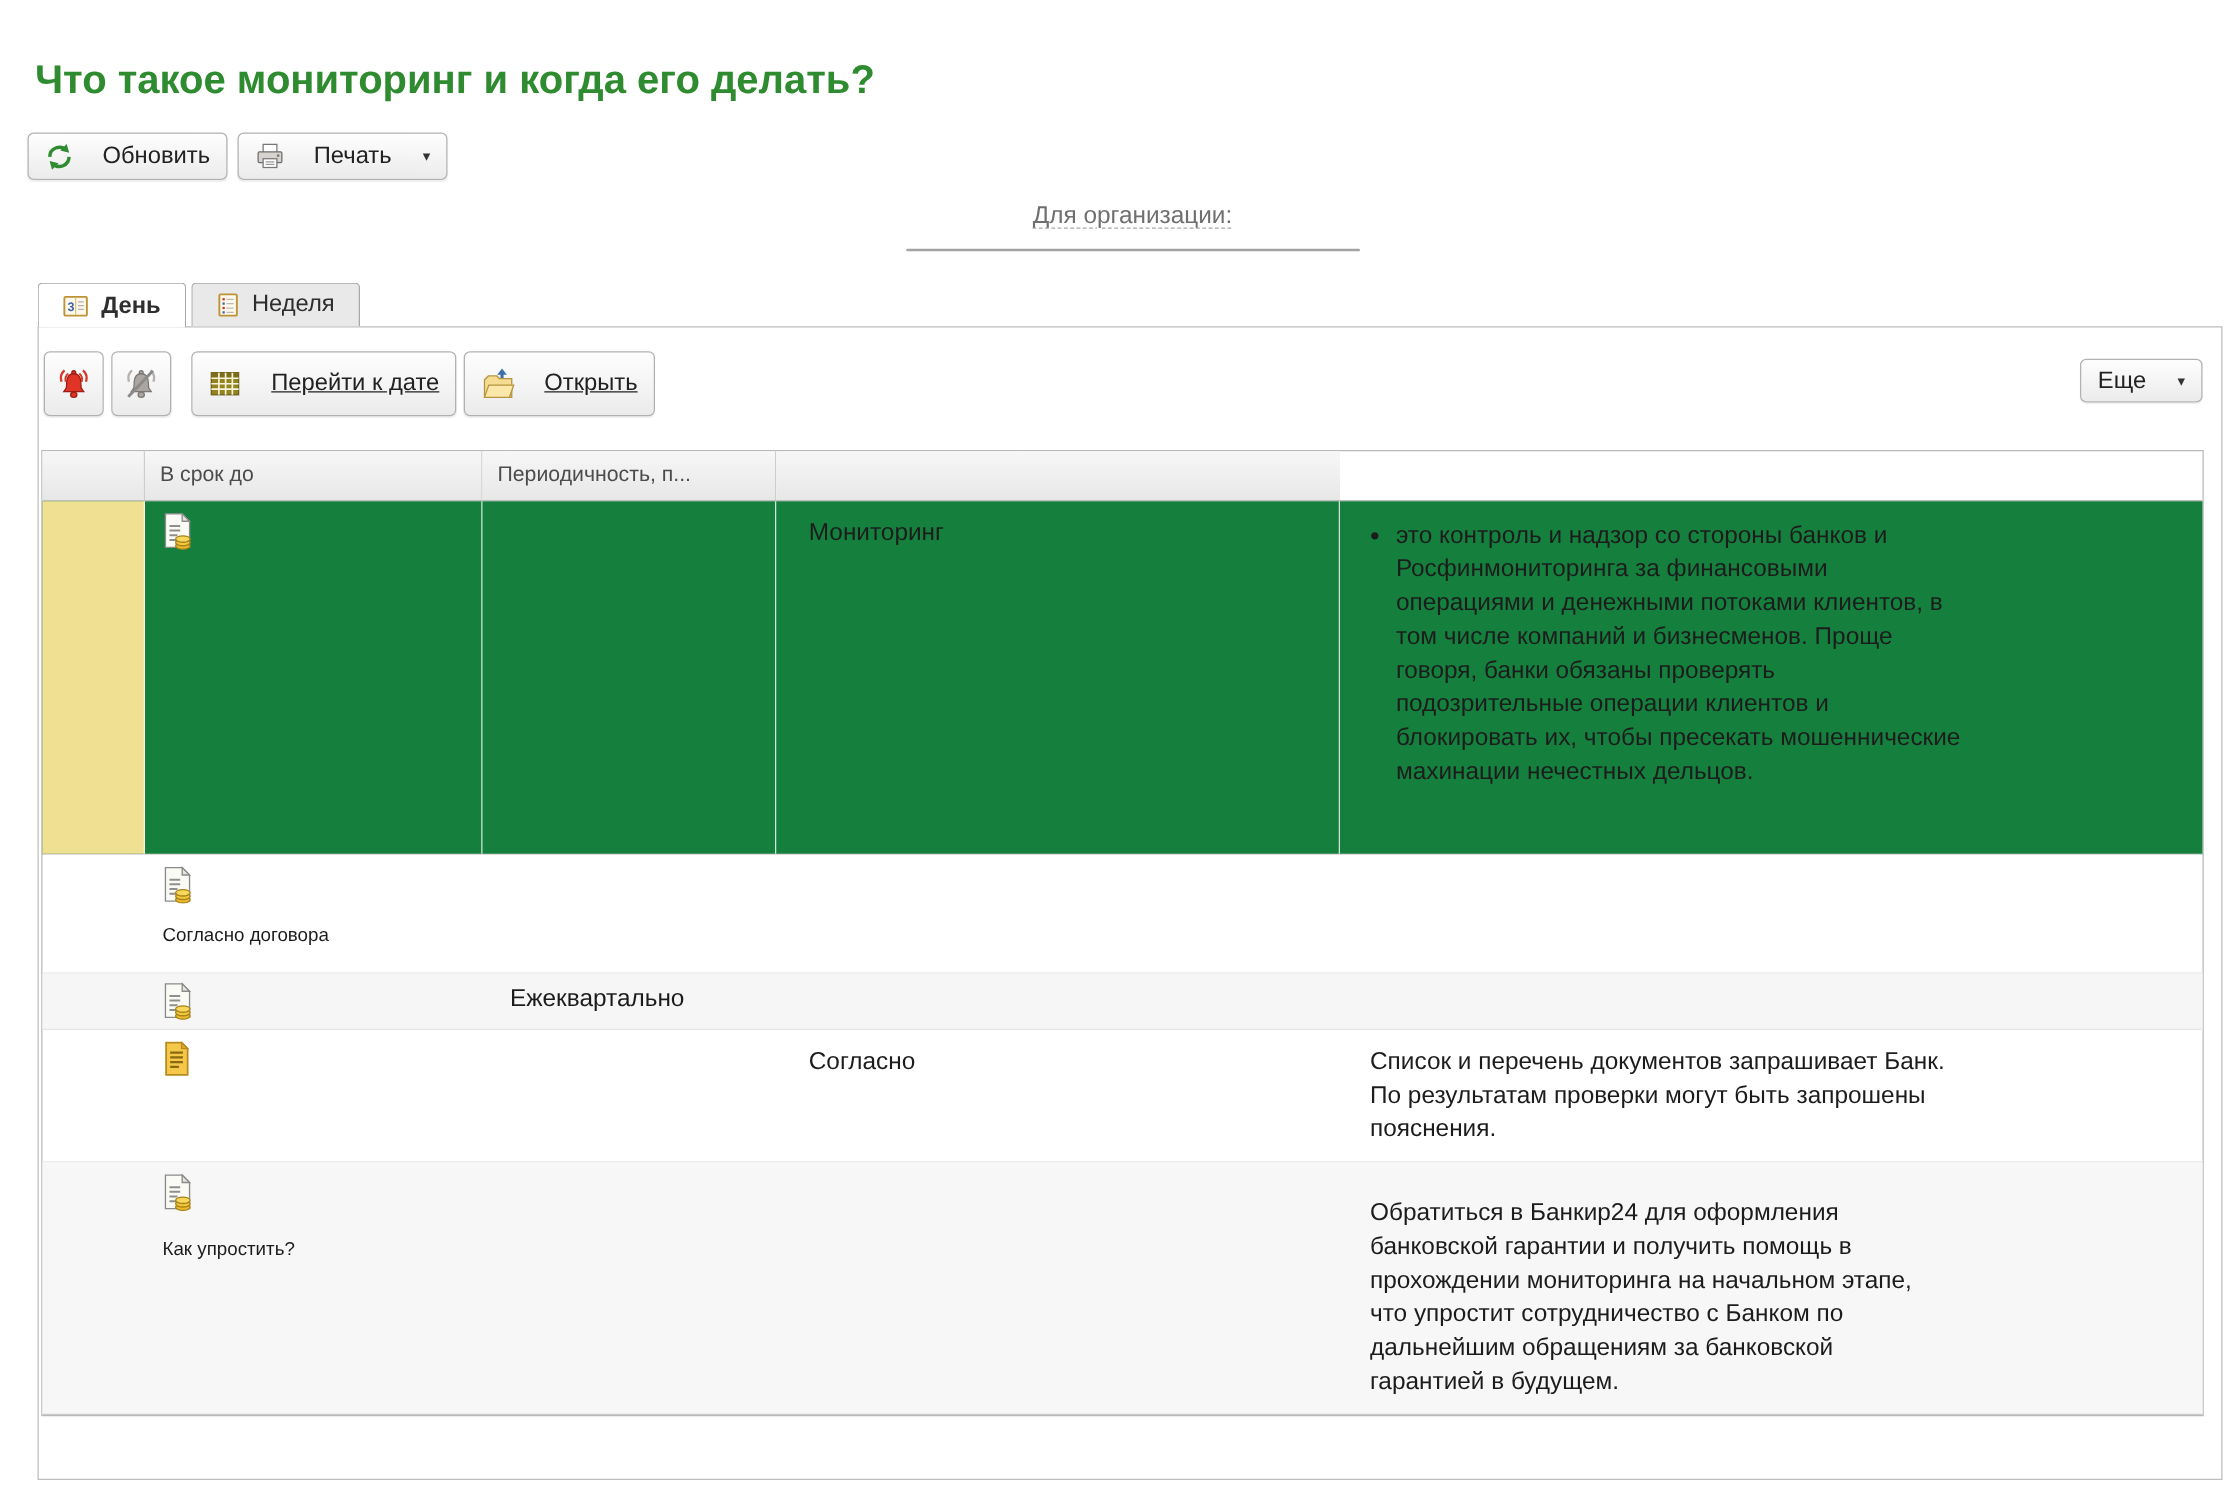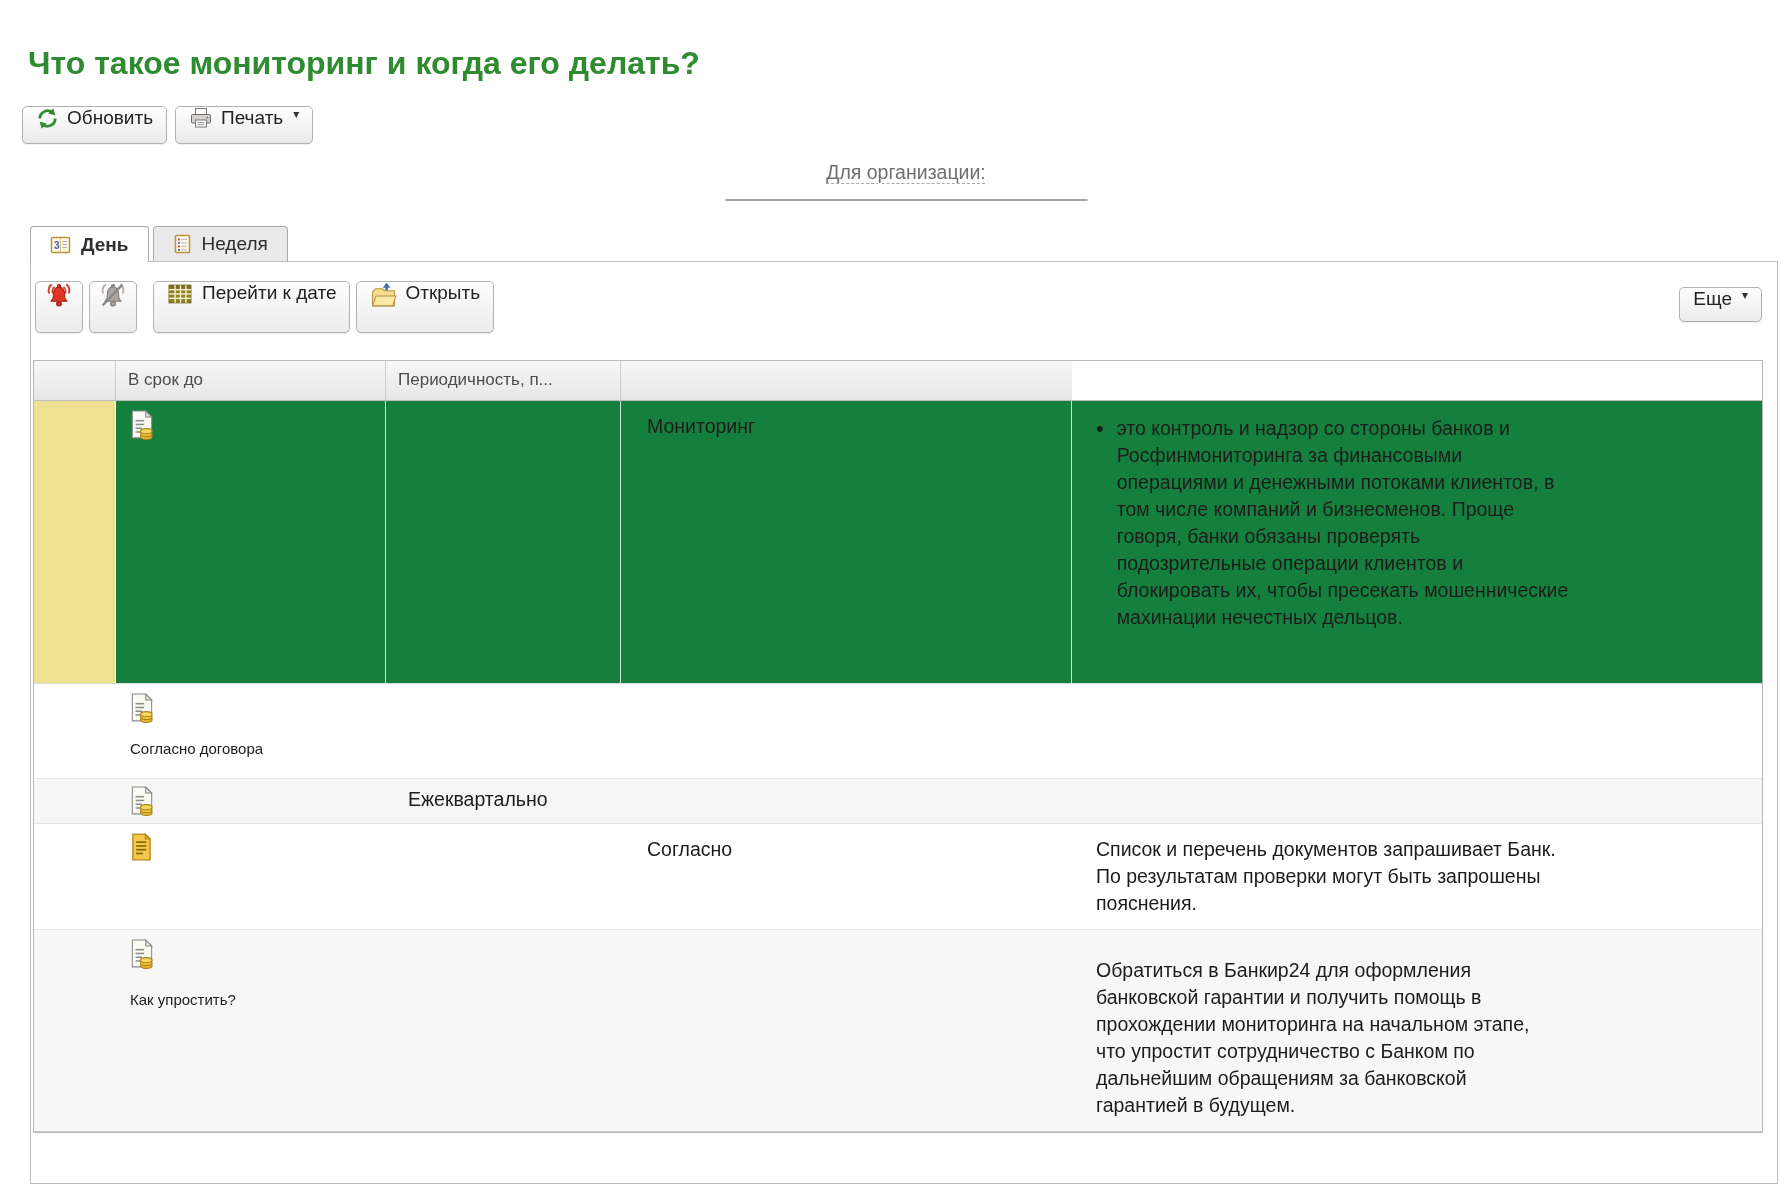--- a/index.html
+++ b/index.html
@@ -3,21 +3,21 @@
 <meta charset="utf-8">
 <style>
   html,body{margin:0;padding:0;background:#fff;}
   .page{position:relative;width:1790px;height:1195px;background:#fff;
         font-family:"Liberation Sans",sans-serif;color:#1c1c1c;overflow:hidden;}
 
   
   .title{margin:46px 0 0 28px;font-size:32px;line-height:34px;font-weight:bold;color:#2f8b2f;}
 
   
-  .btn{display:inline-flex;align-items:flex-start;gap:8px;height:38px;padding:0 13px;
+  .btn{display:inline-flex;align-items:center;gap:23px;height:38px;padding:0 13px;
        border:1px solid #b1b1b1;border-radius:5px;
        background:linear-gradient(#fefefe,#ebebeb);
        font-family:inherit;font-size:19px;color:#222;cursor:pointer;
        box-shadow:0 1px 1px rgba(0,0,0,.07);}
   .btn .caret{font-size:12px;color:#333;margin-left:2px;}
 
   .top-toolbar{margin:26px 0 0 22px;display:flex;gap:8px;}
 
   
   .filter-row{margin:17px 0 0 22px;display:flex;align-items:center;gap:15px;height:38px;flex-direction:column;}
@@ -34,21 +34,21 @@
   .tabs{margin:27px 0 0 30px;display:flex;position:relative;z-index:2;}
   .tab{height:34px;padding:0 19px;display:flex;align-items:center;gap:10px;
        border:1px solid #a9a9a9;border-bottom:none;border-radius:4px 4px 0 0;
        background:#e9e9e9;font-size:19px;color:#2e2e2e;margin-right:4px;cursor:pointer;}
   .tab.active{background:#fff;font-weight:bold;height:35px;margin-bottom:-1px;}
 
   
   .panel{margin-left:30px;width:1746px;height:921px;border:1px solid #bdbdbd;background:#fff;
          position:relative;z-index:1;}
   .panel-toolbar{display:flex;align-items:center;gap:6px;padding:19px 15px 0 4px;}
-  .tool-btn{height:52px;}
+  .tool-btn{height:52px;text-decoration:underline;}
   .icon-btn{width:48px;justify-content:center;padding:0;}
   .more-btn{margin-left:auto;height:35px;align-self:flex-start;margin-top:6px;}
 
   
   .tbl{--cols:82px 270px 235px 451px 1fr;
        margin:27px 0 0 2px;width:1728px;border:1px solid #b9b9b9;background:#fff;font-size:19.5px;}
   .trow{display:grid;grid-template-columns:var(--cols);border-bottom:1px solid #e6e6e6;}
   .trow:last-child{border-bottom:1px solid #c9c9c9;}
   .thead{border-bottom:1px solid #bdbdbd;}
   .thead .cell{background:linear-gradient(#f7f7f7,#e7e7e7);border-right:1px solid #cdcdcd;

